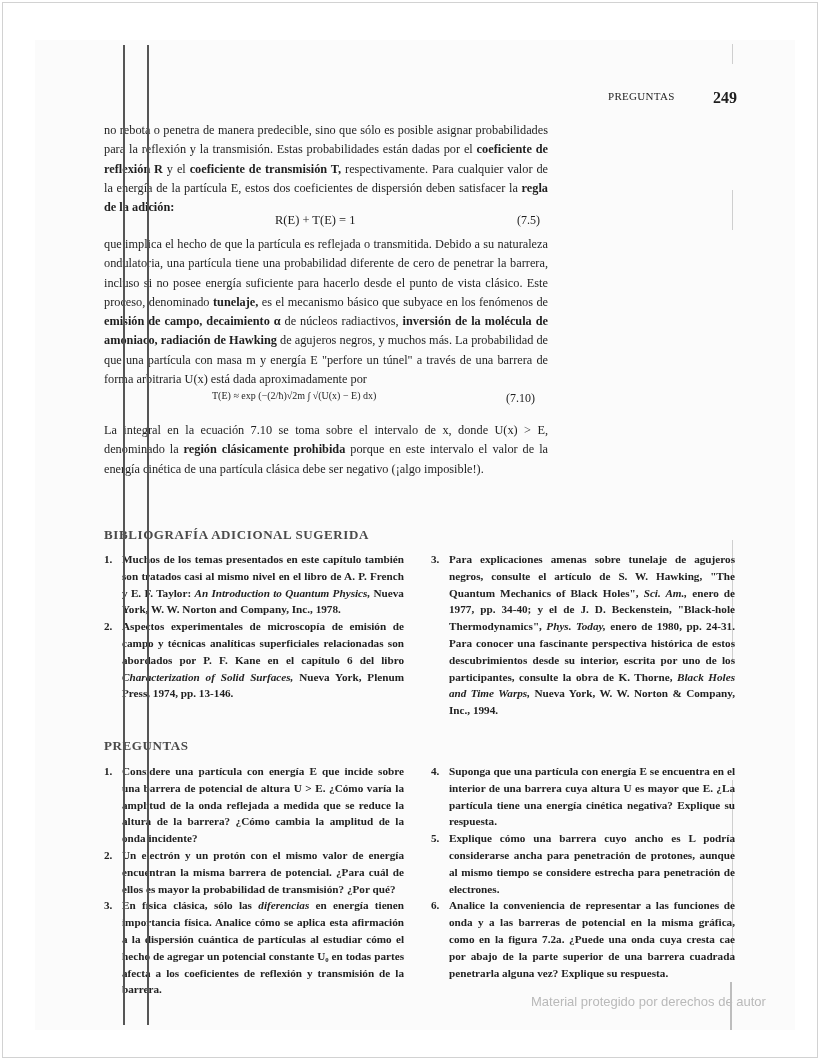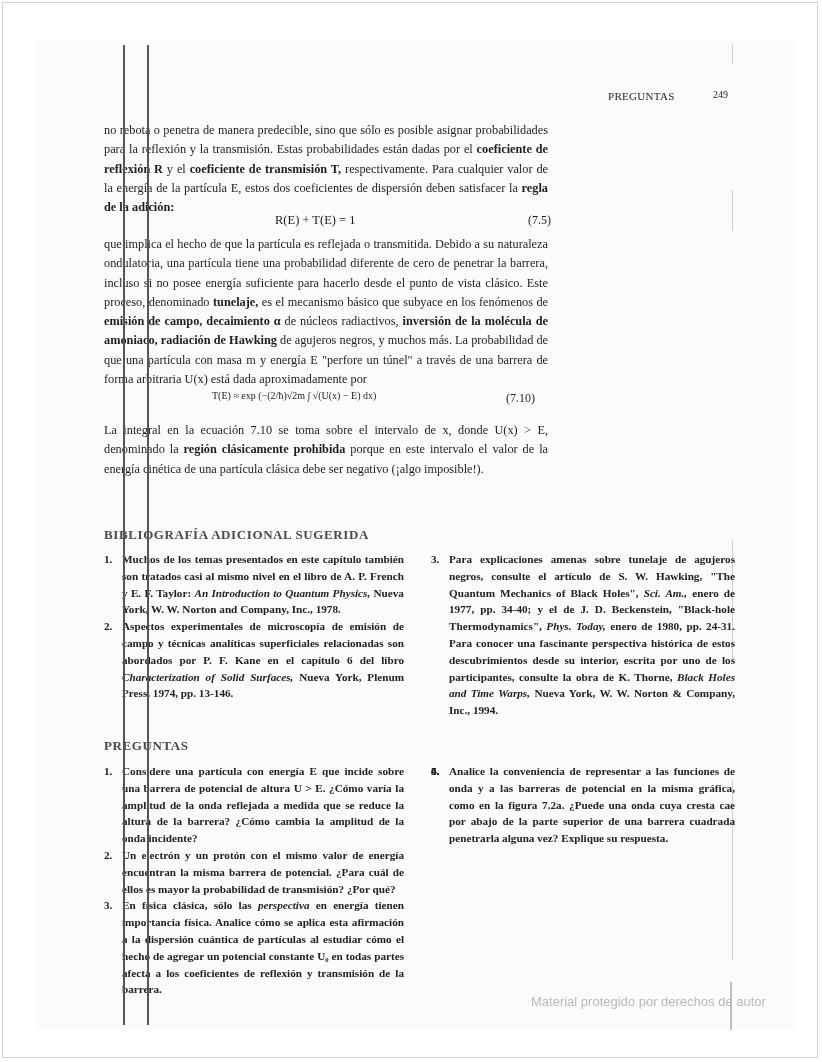--- a/index.html
+++ b/index.html
@@ -16,21 +16,21 @@
       background: #fbfbfb;
     }
     .vline { position: absolute; width: 2px; background: #555; }
     .vline.a { left: 123px; top: 45px; height: 980px; }
     .vline.b { left: 147px; top: 45px; height: 980px; }
     .edge-tick { position: absolute; left: 732px; width: 1px; background: #cfcfcf; }
 
     .running-head {
       position: absolute; top: 90px; left: 608px; font-size: 11px; letter-spacing: 0.3px;
     }
-    .page-number { position: absolute; top: 89px; left: 713px; font-size: 10px; font-weight: normal; }
+    .page-number { position: absolute; top: 89px; left: 713px; font-size: 16px; font-weight: bold; }
 
     .body-text {
       position: absolute; left: 104px; width: 444px; font-size: 12.3px; line-height: 19.3px;
       text-align: justify;
     }
     .body-text b { font-weight: bold; }
     .eq {
       position: absolute; font-size: 12.5px; 
     }
     .eq-num { position: absolute; font-size: 12px; }
@@ -60,21 +60,21 @@
 <div class="edge-tick" style="top:780px;height:180px;"></div>
 
 <div class="running-head">PREGUNTAS</div>
 <div class="page-number">249</div>
 
 <div class="body-text" style="top:121px;">
   <span>no rebota o penetra de manera predecible, sino que sólo es posible asignar probabilidades para la reflexión y la transmisión. Estas probabilidades están dadas por el </span><b>coeficiente de reflexión R</b><span> y el </span><b>coeficiente de transmisión T,</b><span> respectivamente. Para cualquier valor de la energía de la partícula E, estos dos coeficientes de dispersión deben satisfacer la </span><b>regla de la adición:</b>
 </div>
 
 <div class="eq" style="top:213px;left:275px;">R(E) + T(E) = 1</div>
-<div class="eq-num" style="top:213px;left:528px;">(7.5)</div>
+<div class="eq-num" style="top:213px;left:517px;">(7.5)</div>
 
 <div class="body-text" style="top:235px;">
   <span>que implica el hecho de que la partícula es reflejada o transmitida. Debido a su naturaleza ondulatoria, una partícula tiene una probabilidad diferente de cero de penetrar la barrera, incluso si no posee energía suficiente para hacerlo desde el punto de vista clásico. Este proceso, denominado </span><b>tunelaje,</b><span> es el mecanismo básico que subyace en los fenómenos de </span><b>emisión de campo, decaimiento α</b><span> de núcleos radiactivos, </span><b>inversión de la molécula de amoniaco, radiación de Hawking</b><span> de agujeros negros, y muchos más. La probabilidad de que una partícula con masa m y energía E "perfore un túnel" a través de una barrera de forma arbitraria U(x) está dada aproximadamente por</span>
 </div>
 
 <div class="eq" style="top:390px;left:212px;font-size:10px;">T(E) ≈ exp (−(2/ħ)√2m ∫ √(U(x) − E) dx)</div>
 <div class="eq-num" style="top:391px;left:506px;text-align:right;">(7.10)</div>
 
 <div class="body-text" style="top:421px;font-weight:bold;">
   <span style="font-weight:normal">La integral en la ecuación 7.10 se toma sobre el intervalo de x, donde U(x) &gt; E, denominado la </span><b>región clásicamente prohibida</b><span style="font-weight:normal"> porque en este intervalo el valor de la energía cinética de una partícula clásica debe ser negativo (¡algo imposible!).</span>
@@ -100,30 +100,30 @@
 <div class="section-title" style="top:738px;">PREGUNTAS</div>
 
 <div class="col" style="left:104px;top:763px;width:300px;">
   <p class="item">
     <span class="num">1.</span><span>Considere una partícula con energía E que incide sobre una barrera de potencial de altura U &gt; E. ¿Cómo varía la amplitud de la onda reflejada a medida que se reduce la altura de la barrera? ¿Cómo cambia la amplitud de la onda incidente?</span>
   </p>
   <p class="item">
     <span class="num">2.</span><span>Un electrón y un protón con el mismo valor de energía encuentran la misma barrera de potencial. ¿Para cuál de ellos es mayor la probabilidad de transmisión? ¿Por qué?</span>
   </p>
   <p class="item">
-    <span class="num">3.</span><span>En física clásica, sólo las </span><i>perspectiva</i><span> en energía tienen importancia física. Analice cómo se aplica esta afirmación a la dispersión cuántica de partículas al estudiar cómo el hecho de agregar un potencial constante U₀ en todas partes afecta a los coeficientes de reflexión y transmisión de la barrera.</span>
+    <span class="num">3.</span><span>En física clásica, sólo las </span><i>diferencias</i><span> en energía tienen importancia física. Analice cómo se aplica esta afirmación a la dispersión cuántica de partículas al estudiar cómo el hecho de agregar un potencial constante U₀ en todas partes afecta a los coeficientes de reflexión y transmisión de la barrera.</span>
   </p>
 </div>
 
 <div class="col" style="left:431px;top:763px;width:304px;">
   <p class="item">
-    <span class="num">4.</span>
+    <span class="num">4.</span><span>Suponga que una partícula con energía E se encuentra en el interior de una barrera cuya altura U es mayor que E. ¿La partícula tiene una energía cinética negativa? Explique su respuesta.</span>
   </p>
   <p class="item">
-    <span class="num">5.</span>
+    <span class="num">5.</span><span>Explique cómo una barrera cuyo ancho es L podría considerarse ancha para penetración de protones, aunque al mismo tiempo se considere estrecha para penetración de electrones.</span>
   </p>
   <p class="item">
     <span class="num">6.</span><span>Analice la conveniencia de representar a las funciones de onda y a las barreras de potencial en la misma gráfica, como en la figura 7.2a. ¿Puede una onda cuya cresta cae por abajo de la parte superior de una barrera cuadrada penetrarla alguna vez? Explique su respuesta.</span>
   </p>
 </div>
 
 <div class="vline a"></div>
 <div class="vline b"></div>
 
 <div class="watermark">Material protegido por derechos de autor</div>

